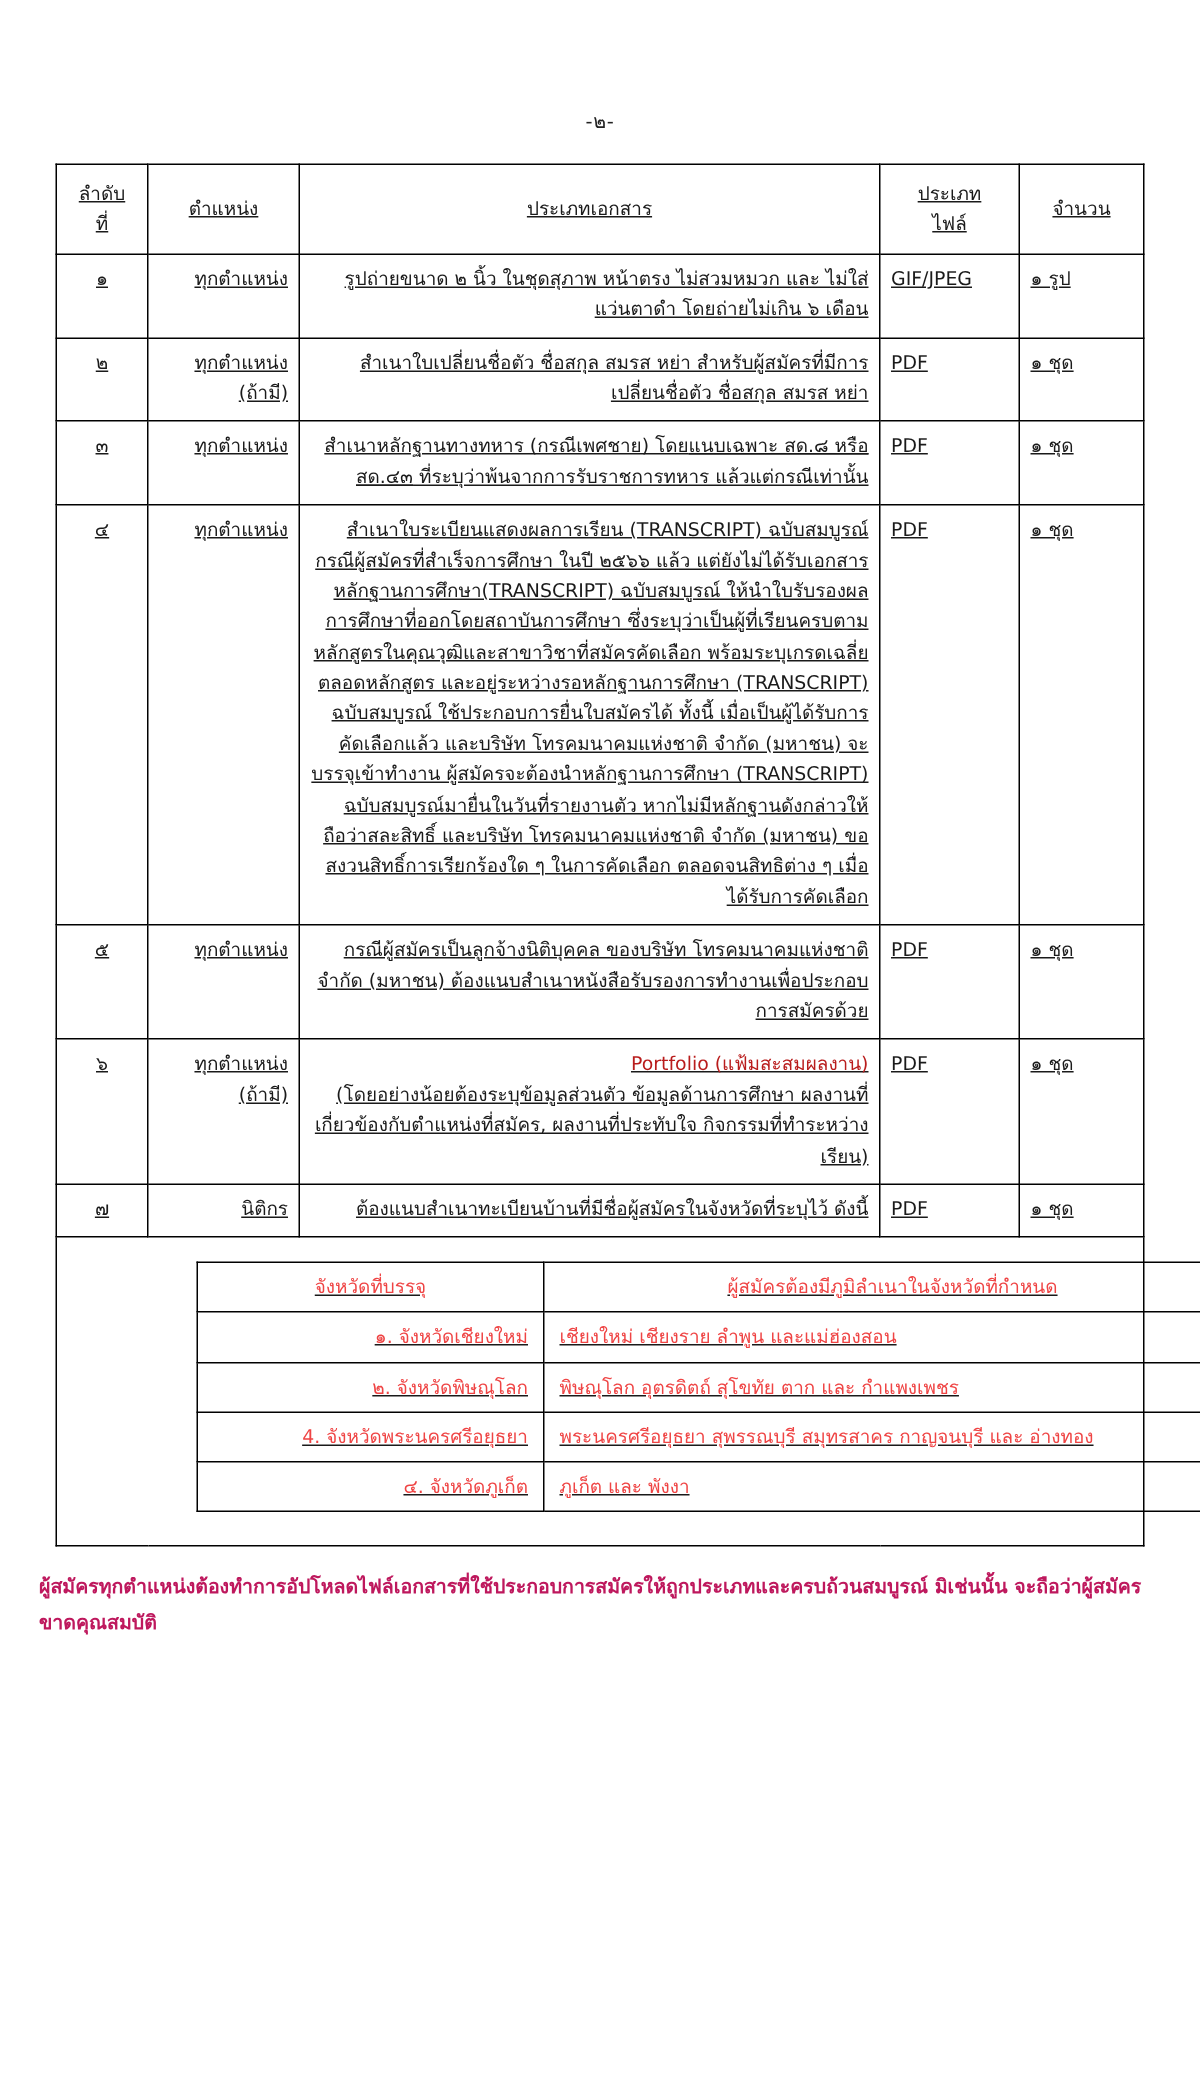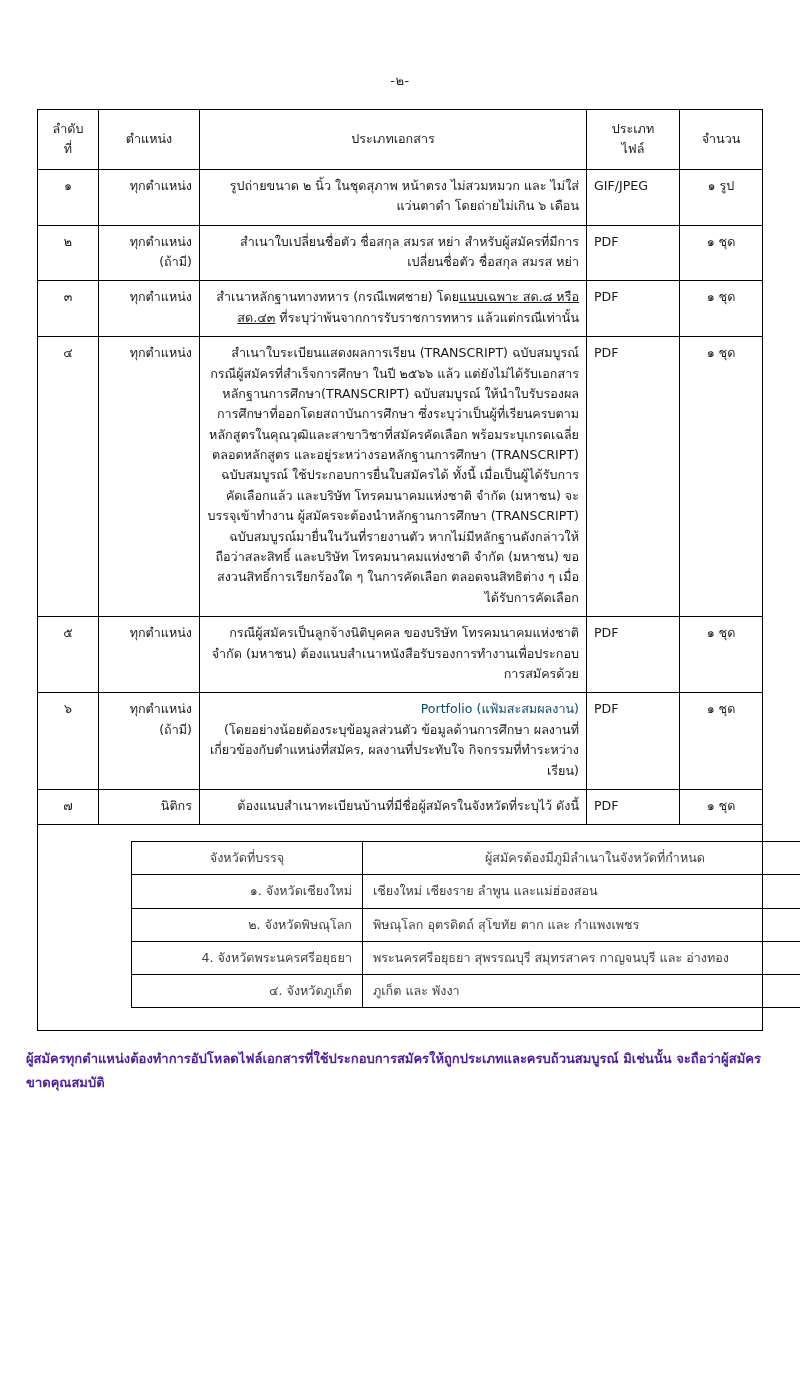--- a/index.html
+++ b/index.html
@@ -27,75 +27,76 @@
     font-size: 13px;
     margin-top: 70px;
     letter-spacing: 0.5px;
     color: #222;
   }
   table.doc-table {
     border-collapse: collapse;
     margin: 18px auto 4px auto;
     width: 704px;
     table-layout: fixed;
+    text-decoration: underline;
   }
   table.doc-table td, table.doc-table th {
     border: 1px solid #000;
     vertical-align: top;
     padding: 6px 7px 8px 7px;
     font-size: 12.6px;
     line-height: 1.62;
     color: #1a1a1a;
     font-weight: normal;
   }
   table.doc-table th {
     text-align: center;
     vertical-align: middle;
     padding: 9px 4px;
   }
   .c-no      { width: 52px;  text-align: center; }
   .c-pos     { width: 92px;  text-align: right; }
   .c-doc     { width: 378px; text-align: right; }
   .c-type    { width: 84px;  text-align: left; }
-  .c-amt     { width: 74px;  text-align: center; }
+  .c-amt     { width: 74px;  }
   .hdr-cell { line-height: 1.4; }
   .underline-link { text-decoration: underline; }
-  .gray-text { color: #0c4a6e; }
+  .gray-text { color: #b91c1c; }
 
   
   .inner-wrap {
     padding: 0;
   }
   table.prov-table {
     border-collapse: collapse;
     width: 654px;
     margin: 10px auto 14px 86px;
     table-layout: fixed;
   }
   table.prov-table td, table.prov-table th {
     border: 1px solid #000;
     font-size: 12.6px;
     padding: 6px 10px;
     line-height: 1.6;
     font-weight: normal;
-    color: #404040;
+    color: #ef4444;
   }
   table.prov-table th {
     text-align: center;
   }
   .p-left  { width: 210px; text-align: right; }
   .p-right { width: 444px; }
 
   .footnote {
     width: 760px;
     margin: 16px auto 0 auto;
     padding: 0 6px;
     font-size: 13px;
     line-height: 1.85;
-    color: #4c1d95;
+    color: #be185d;
     font-weight: bold;
     box-sizing: border-box;
   }
 </style>
 </head>
 <body>
 
 <div class="page">
 
   <div class="page-number">-๒-</div>

